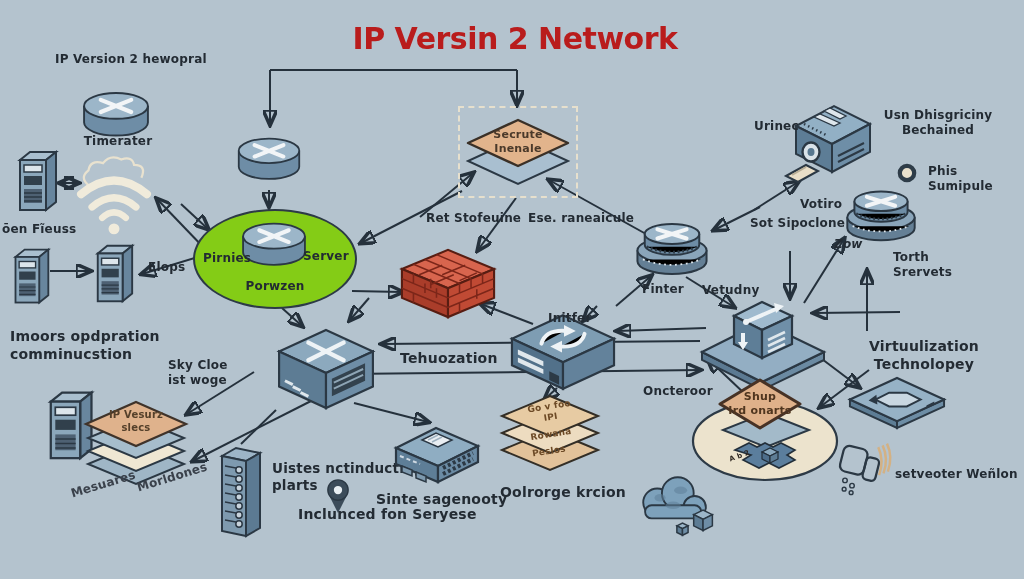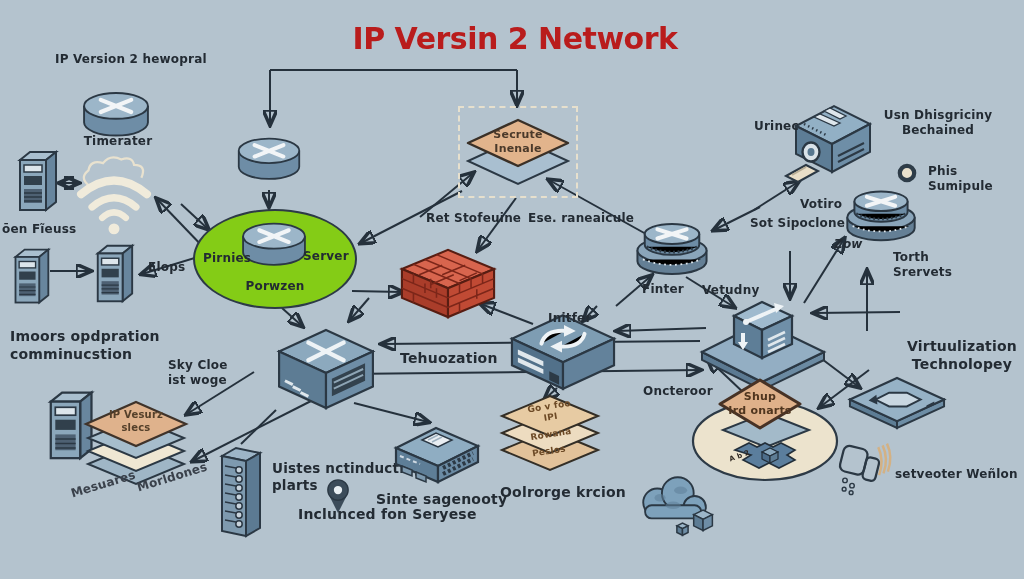--- a/index.html
+++ b/index.html
@@ -286,21 +286,21 @@
     <polygon points="62,34 92,20 92,48 62,62" fill="#6f8fa8" stroke="#2b3844" stroke-width="2.2"></polygon>
     <path d="M46,26 L76,13" stroke="#eef3f6" stroke-width="4" stroke-linecap="round"></path>
     <polygon points="74,7 84,10 76,17" fill="#eef3f6"></polygon>
     <circle cx="46" cy="26" r="3" fill="#eef3f6"></circle>
     <path d="M43,37 v10" stroke="#eef3f6" stroke-width="4"></path>
     <polygon points="38,46 48,46 43,54" fill="#eef3f6"></polygon>
     <path d="M68,44 l17,-8 M68,50 l17,-8 M68,56 l17,-8" stroke="#dfe7ec" stroke-width="2.6"></path>
   </svg>
   <div class="label sm" style="left:643px;top:384px;">Oncteroor</div>
 
-  <div class="label lg center" style="left:862px;top:338px;width:124px;margin-left:38px;">Virtuulization
+  <div class="label lg center" style="left:862px;top:338px;width:124px;">Virtuulization
 Technolopey</div>
   <svg class="node" style="left:846px;top:374px;width:102px;height:55px" viewBox="0 0 104 56">
     <polygon points="4,26 4,33 52,55 52,48" fill="#5d7d95" stroke="#2b3844" stroke-width="2"></polygon>
     <polygon points="100,26 100,33 52,55 52,48" fill="#6d8da5" stroke="#2b3844" stroke-width="2"></polygon>
     <polygon points="4,26 52,4 100,26 52,48" fill="#96b2c6" stroke="#2b3844" stroke-width="2.2"></polygon>
     <polygon points="30,26 44,19 62,19 76,26 62,33 44,33" fill="#c9d7e1" stroke="#2b3844" stroke-width="2"></polygon>
     <polygon points="31,21 23,27 32,31" fill="#2b3844"></polygon>
     <polygon points="82,32 90,28 90,31 82,35" fill="#2c3945"></polygon>
   </svg>
 

